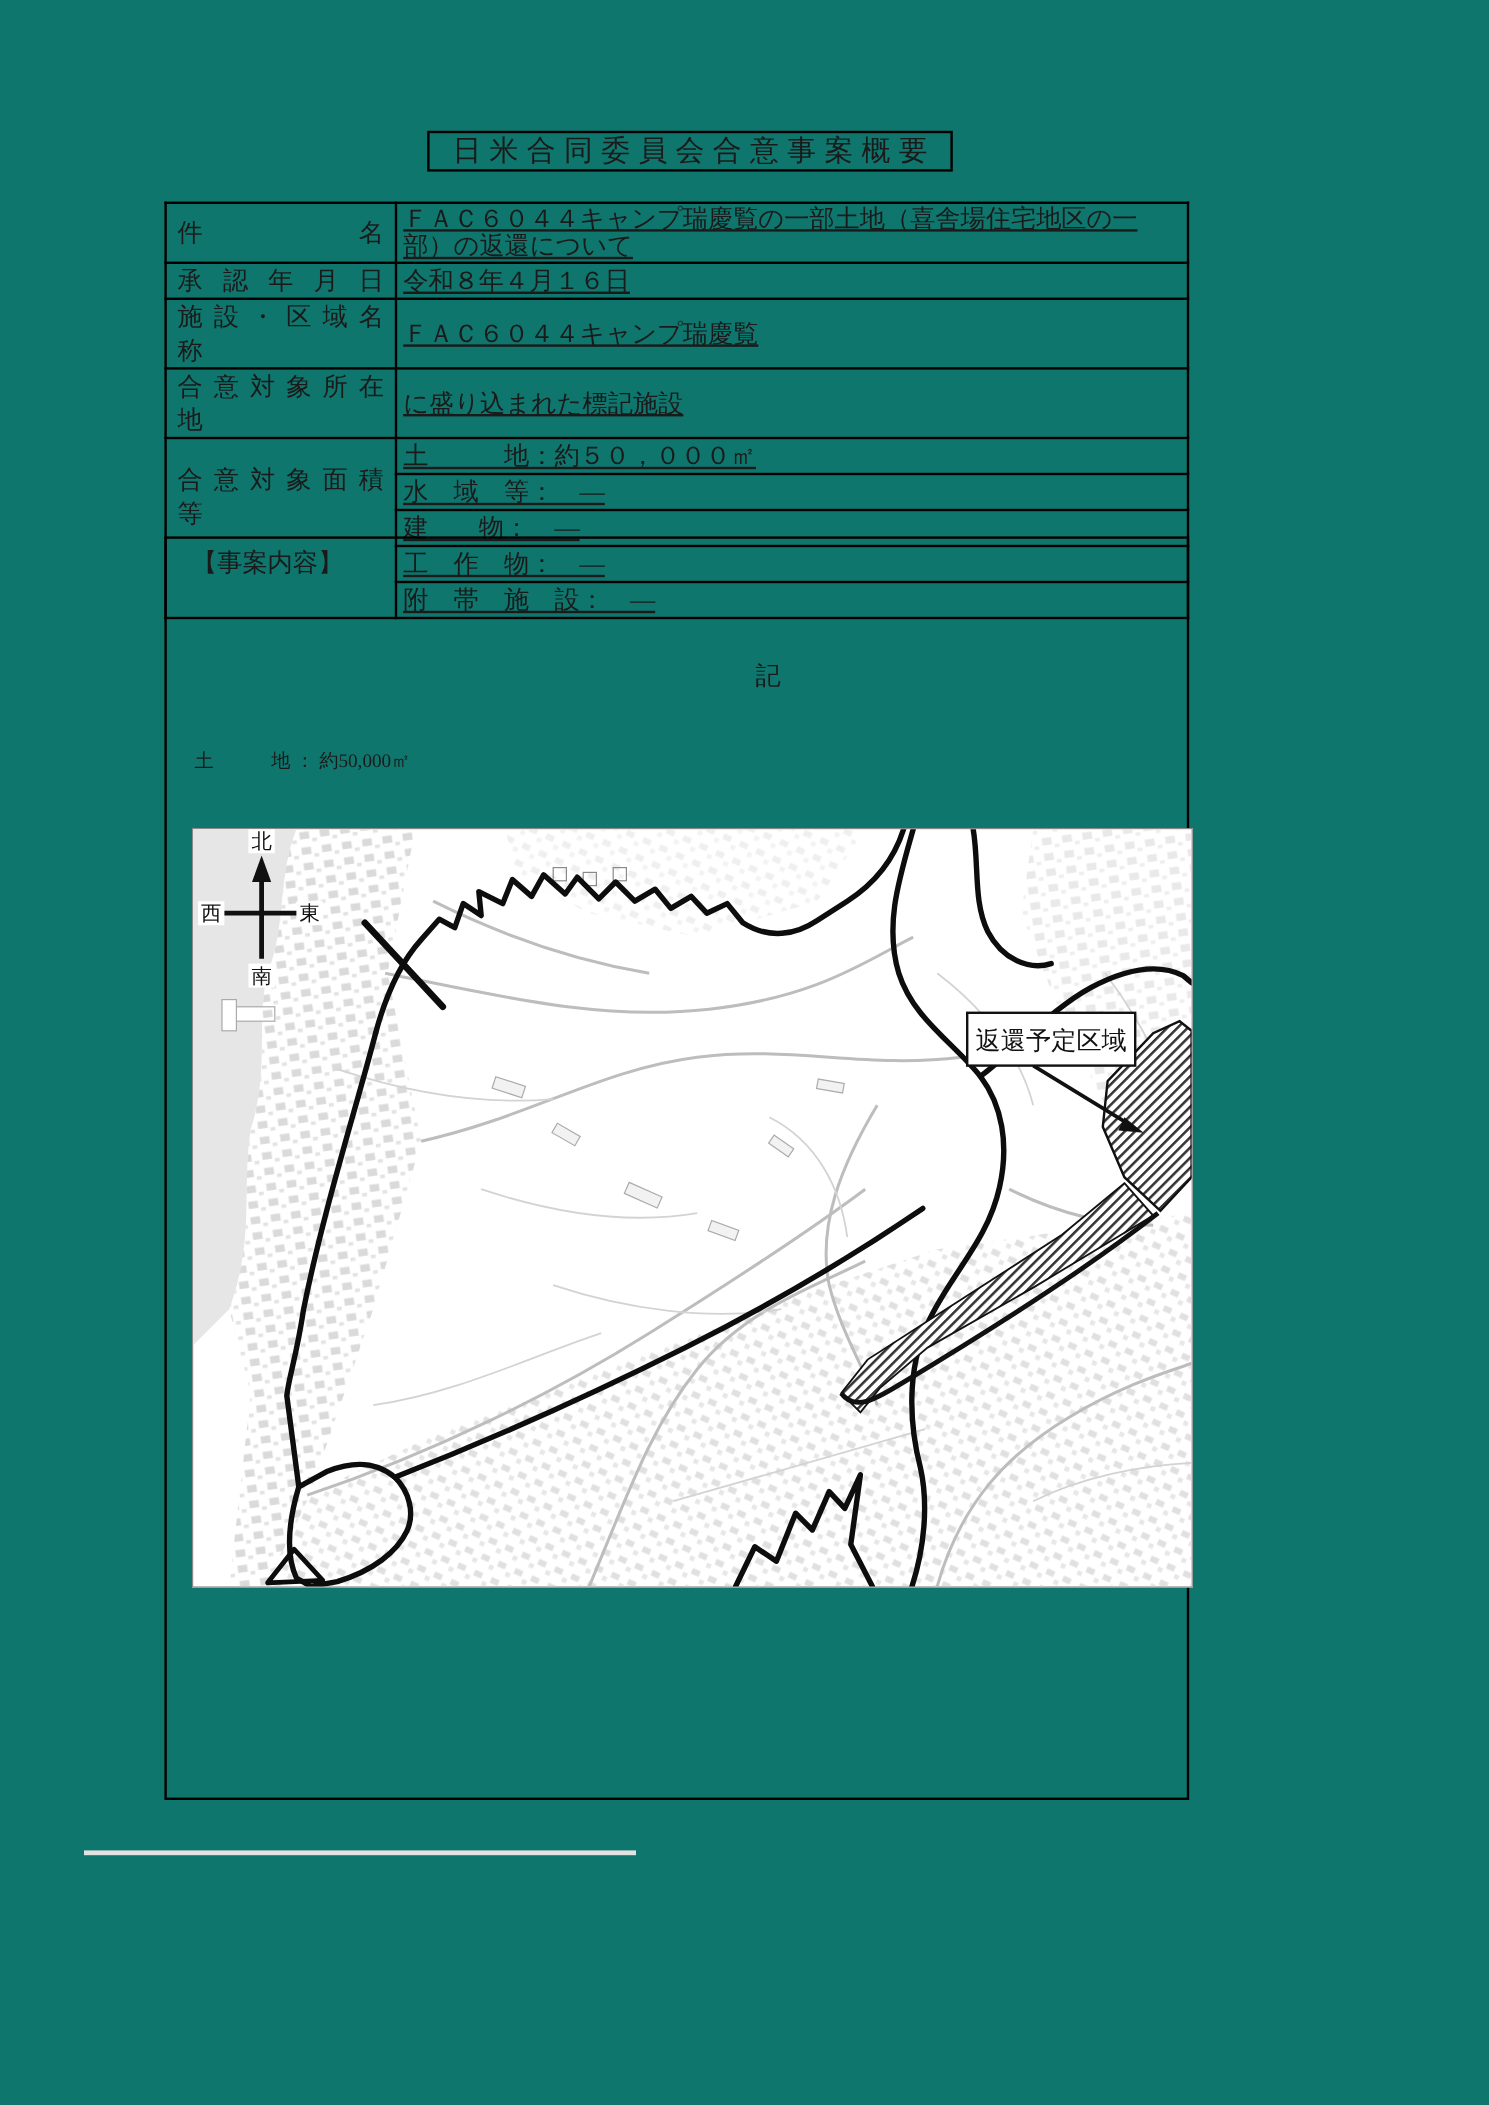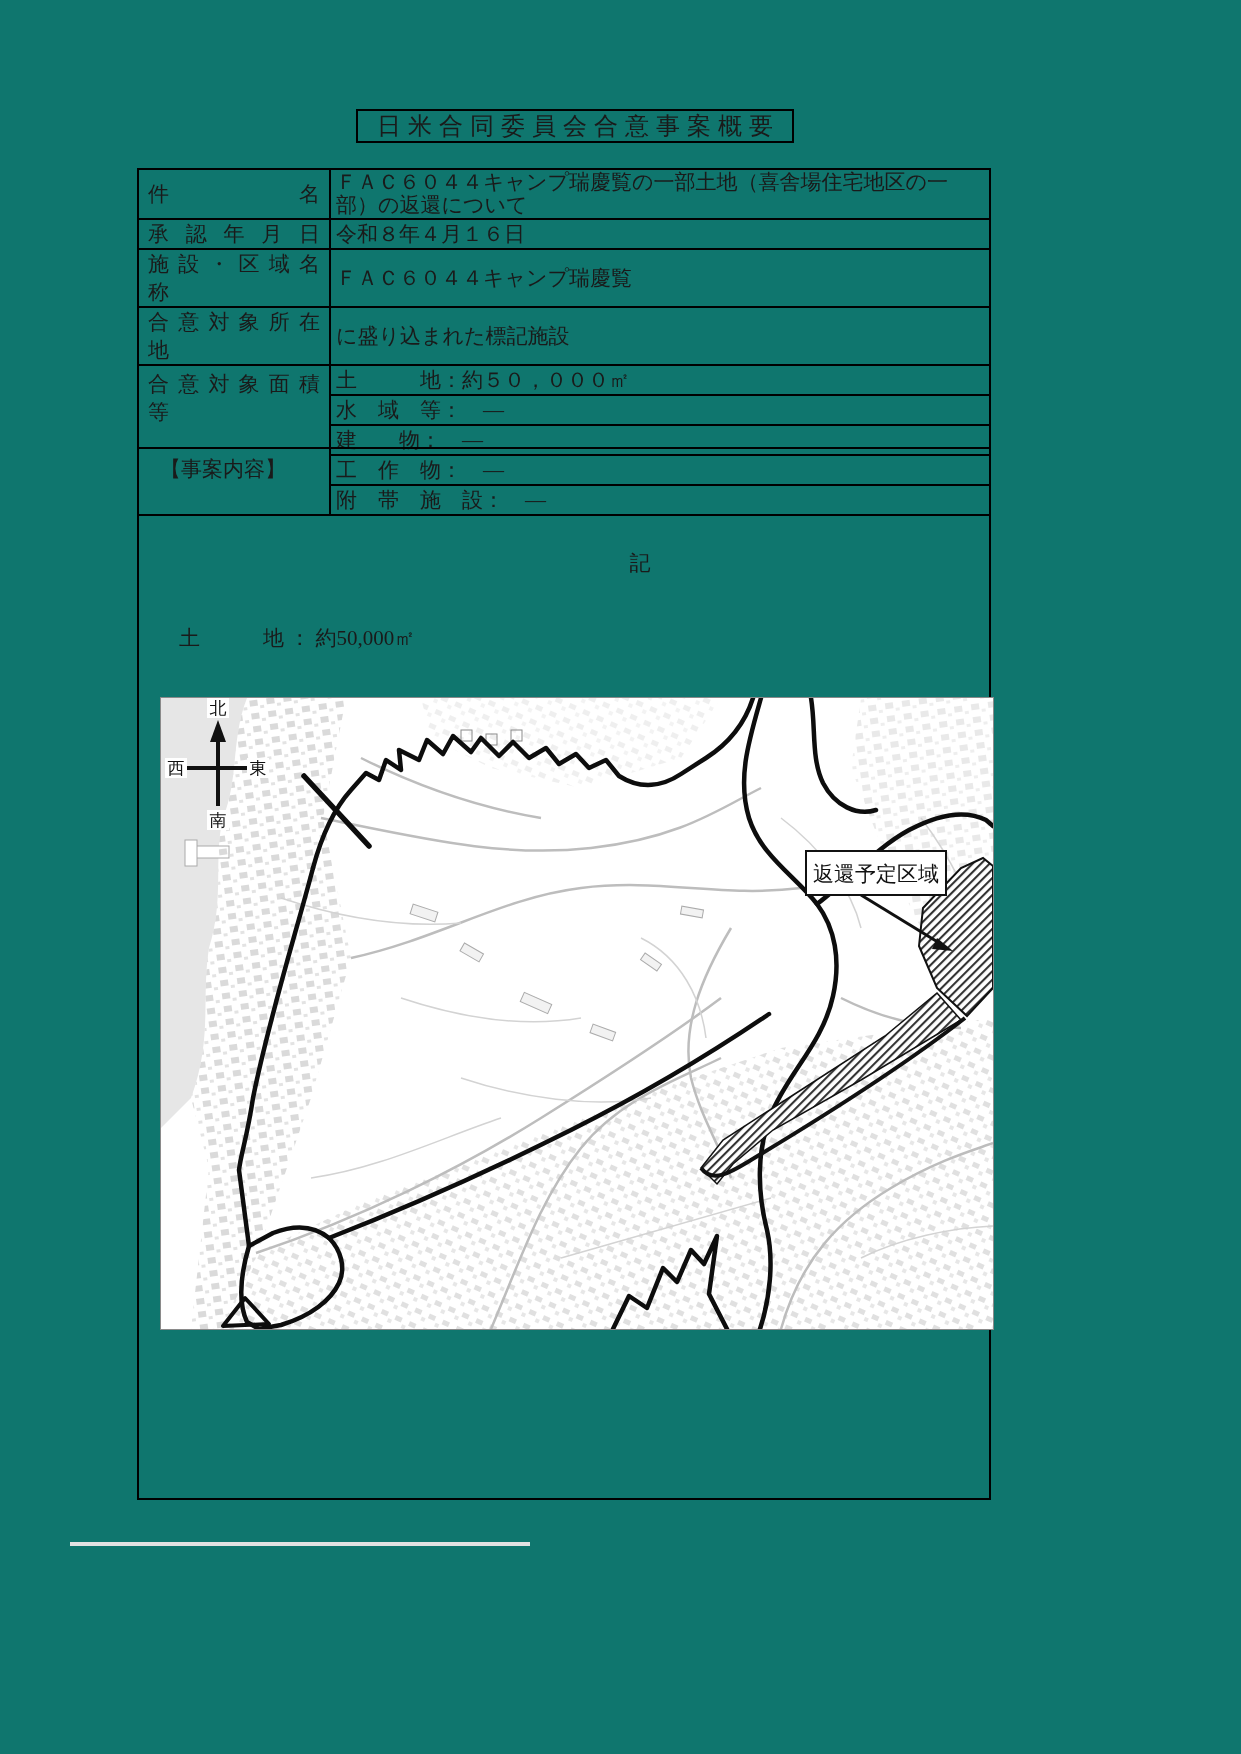--- a/index.html
+++ b/index.html
@@ -18,36 +18,36 @@
     position:absolute; left:137px; top:168px; width:854px;
     border-collapse:collapse; font-size:21px; table-layout:fixed;
   }
   .info-table td{
     border:2px solid #000; padding:0 6px; overflow:hidden;
   }
   td.lbl{
     width:172px; text-align:justify; text-align-last:justify;
     vertical-align:middle; padding:0 9px;
   }
-  td.lbl.top{ vertical-align:top; padding-top:4px; }
-  td.val{ line-height:23px; padding:1px 5px; }
+  td.lbl.top{ vertical-align:top; padding-top:20px; }
+  td.val{ line-height:23px; padding:1px 5px;text-decoration:underline; }
   tr.r-name{ height:46px; }
   tr.r-s{ height:27px; }
   tr.r-sub{ height:30px; }
   .content-box{
     position:absolute; left:137px; top:447px; width:854px; height:1053px;
     border:2px solid #000; box-sizing:border-box; padding:4px 21px;
   }
   .content-heading{ font-size:21px; margin:2px 0 0 0; }
   .content-body{
     font-size:21px; line-height:31px; text-align:justify; text-indent:1em;
     margin:3px 6px 0 6px;
   }
   .ki-line{ font-size:21px; text-align:center; padding-left:152px; margin-top:66px; }
-  .land-line{ font-size:21px; margin-top:47px; margin-left:19px; }
+  .land-line{ font-size:16px; margin-top:47px; margin-left:2px; }
   .map-frame{
     margin-top:45px; width:832px; height:631px;
     border:1px solid #8a8a8a; background:#fff; position:relative;
   }
   .map-frame svg{ display:block; }
   .scan-artifact{
     position:absolute; left:70px; top:1542px; width:460px; height:4px;
     background:#e2e2e2;
   }
   svg text{ font-family:"Liberation Serif","DejaVu Serif",serif; fill:#111; }

